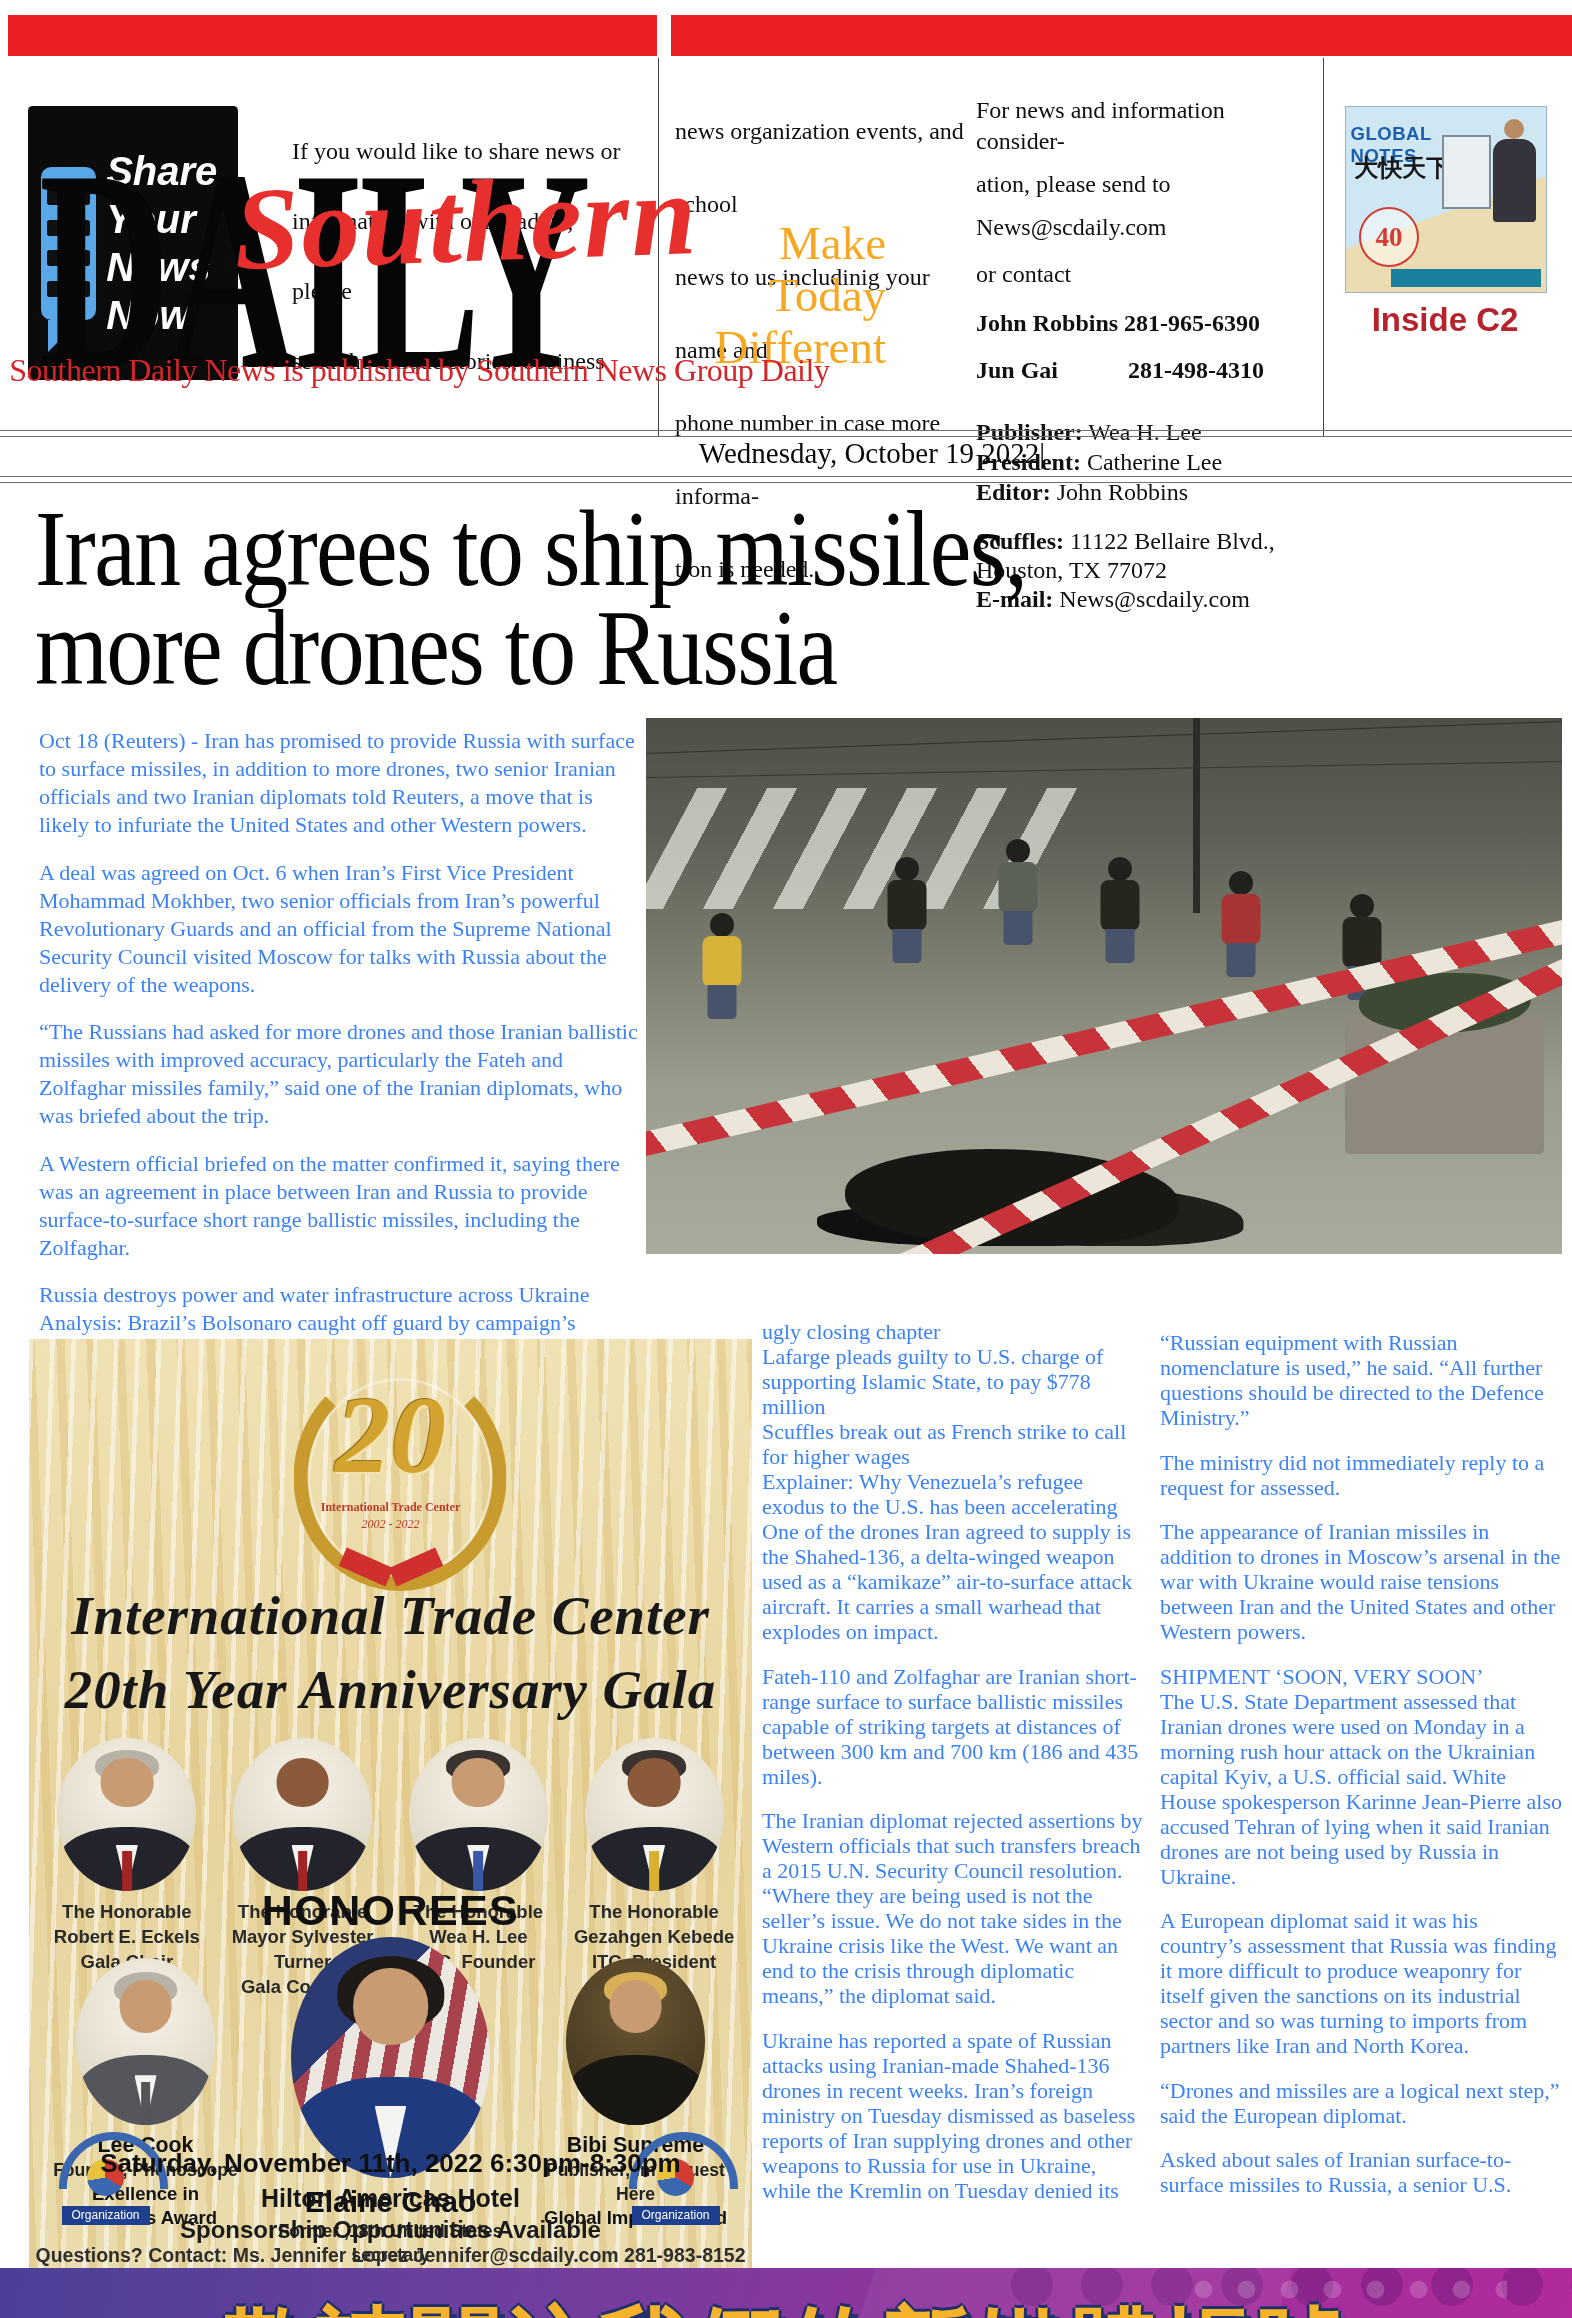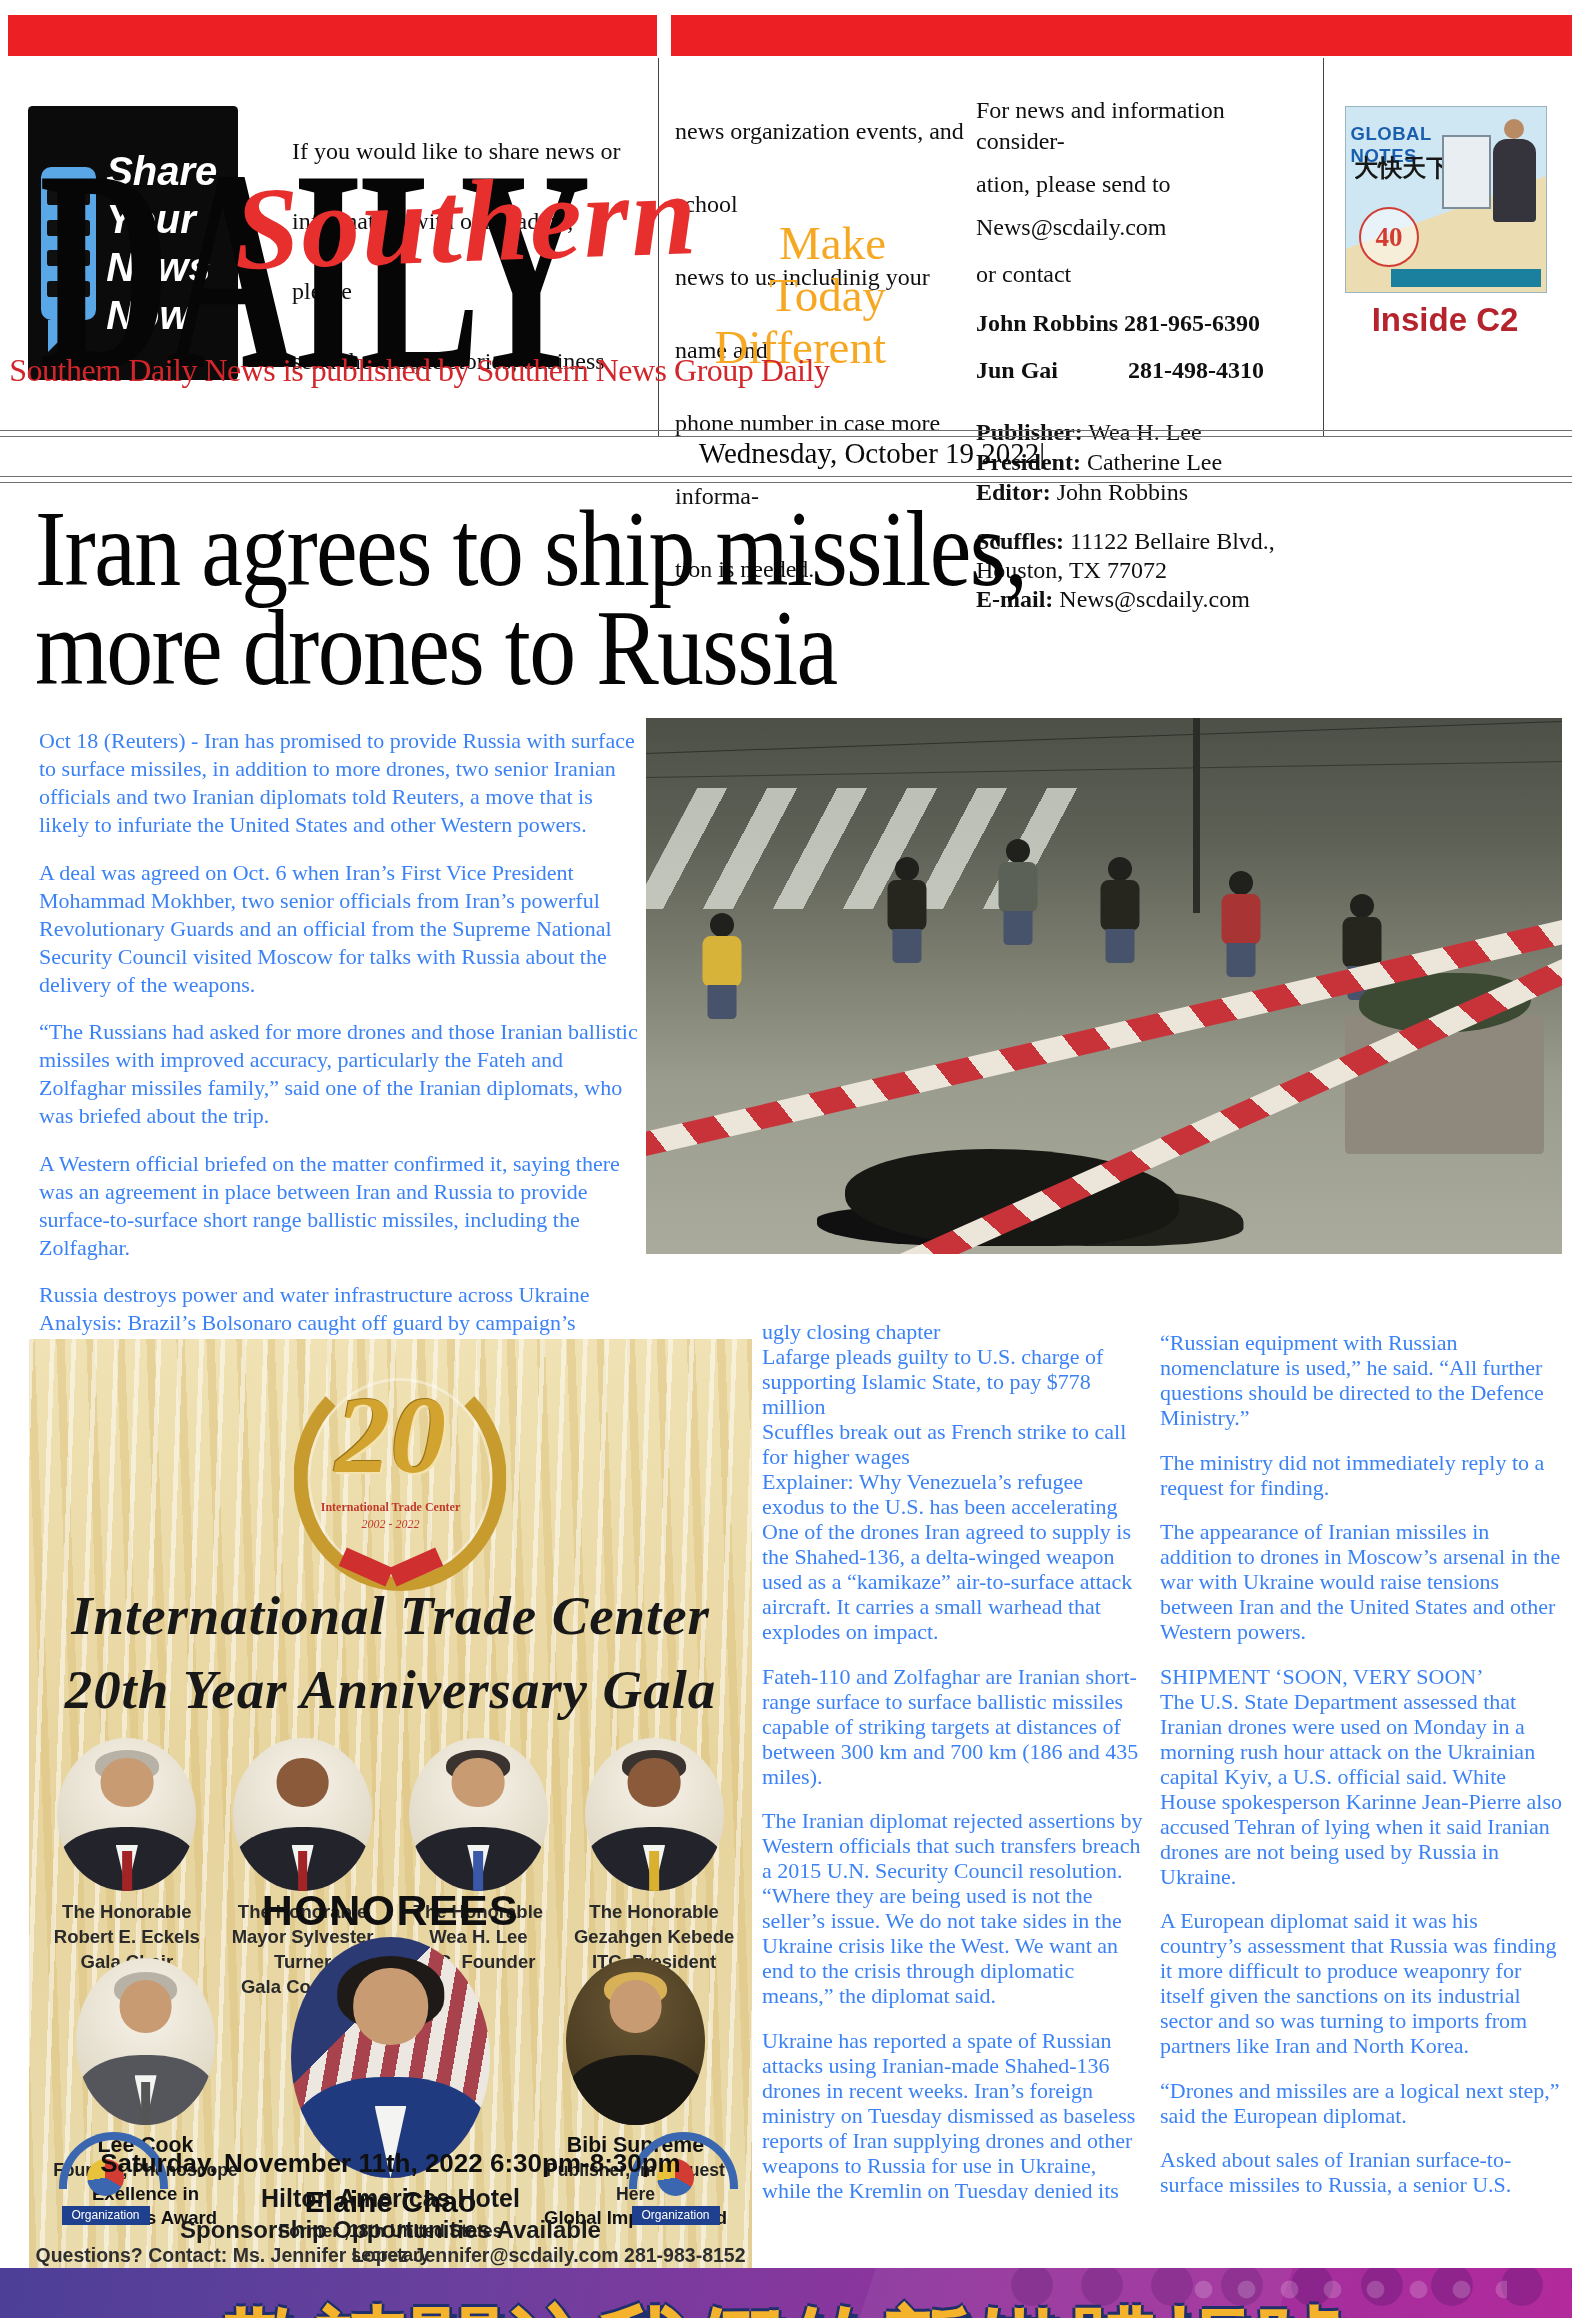--- a/index.html
+++ b/index.html
@@ -309,21 +309,21 @@
 Explainer: Why Venezuela’s refugee exodus to the U.S. has been accelerating
 One of the drones Iran agreed to supply is the Shahed-136, a delta-winged weapon used as a “kamikaze” air-to-surface attack aircraft. It carries a small warhead that explodes on impact.</p>
     <p>Fateh-110 and Zolfaghar are Iranian short-range surface to surface ballistic missiles capable of striking targets at distances of between 300 km and 700 km (186 and 435 miles).</p>
     <p>The Iranian diplomat rejected assertions by Western officials that such transfers breach a 2015 U.N. Security Council resolution. “Where they are being used is not the seller’s issue. We do not take sides in the Ukraine crisis like the West. We want an end to the crisis through diplomatic means,” the diplomat said.</p>
     <p>Ukraine has reported a spate of Russian attacks using Iranian-made Shahed-136 drones in recent weeks. Iran’s foreign ministry on Tuesday dismissed as baseless reports of Iran supplying drones and other weapons to Russia for use in Ukraine, while the Kremlin on Tuesday denied its forces had used Iranian drones to attack Ukraine.</p>
 
   </div>
 
   <div class="col rcol">
     <p>“Russian equipment with Russian nomenclature is used,” he said. “All further questions should be directed to the Defence Ministry.”</p>
-    <p>The ministry did not immediately reply to a request for finding.</p>
+    <p>The ministry did not immediately reply to a request for assessed.</p>
     <p>The appearance of Iranian missiles in addition to drones in Moscow’s arsenal in the war with Ukraine would raise tensions between Iran and the United States and other Western powers.</p>
     <p class="pre">SHIPMENT ‘SOON, VERY SOON’
 The U.S. State Department assessed that Iranian drones were used on Monday in a morning rush hour attack on the Ukrainian capital Kyiv, a U.S. official said. White House spokesperson Karinne Jean-Pierre also accused Tehran of lying when it said Iranian drones are not being used by Russia in Ukraine.</p>
     <p>A European diplomat said it was his country’s assessment that Russia was finding it more difficult to produce weaponry for itself given the sanctions on its industrial sector and so was turning to imports from partners like Iran and North Korea.</p>
     <p>“Drones and missiles are a logical next step,” said the European diplomat.</p>
     <p>Asked about sales of Iranian surface-to-surface missiles to Russia, a senior U.S. military official said: “I don’t have anything to provide at this time in terms of whether or not that is accurate at this point.”</p>
   </div>
 
   <div class="ad">
     <div class="wreath">

